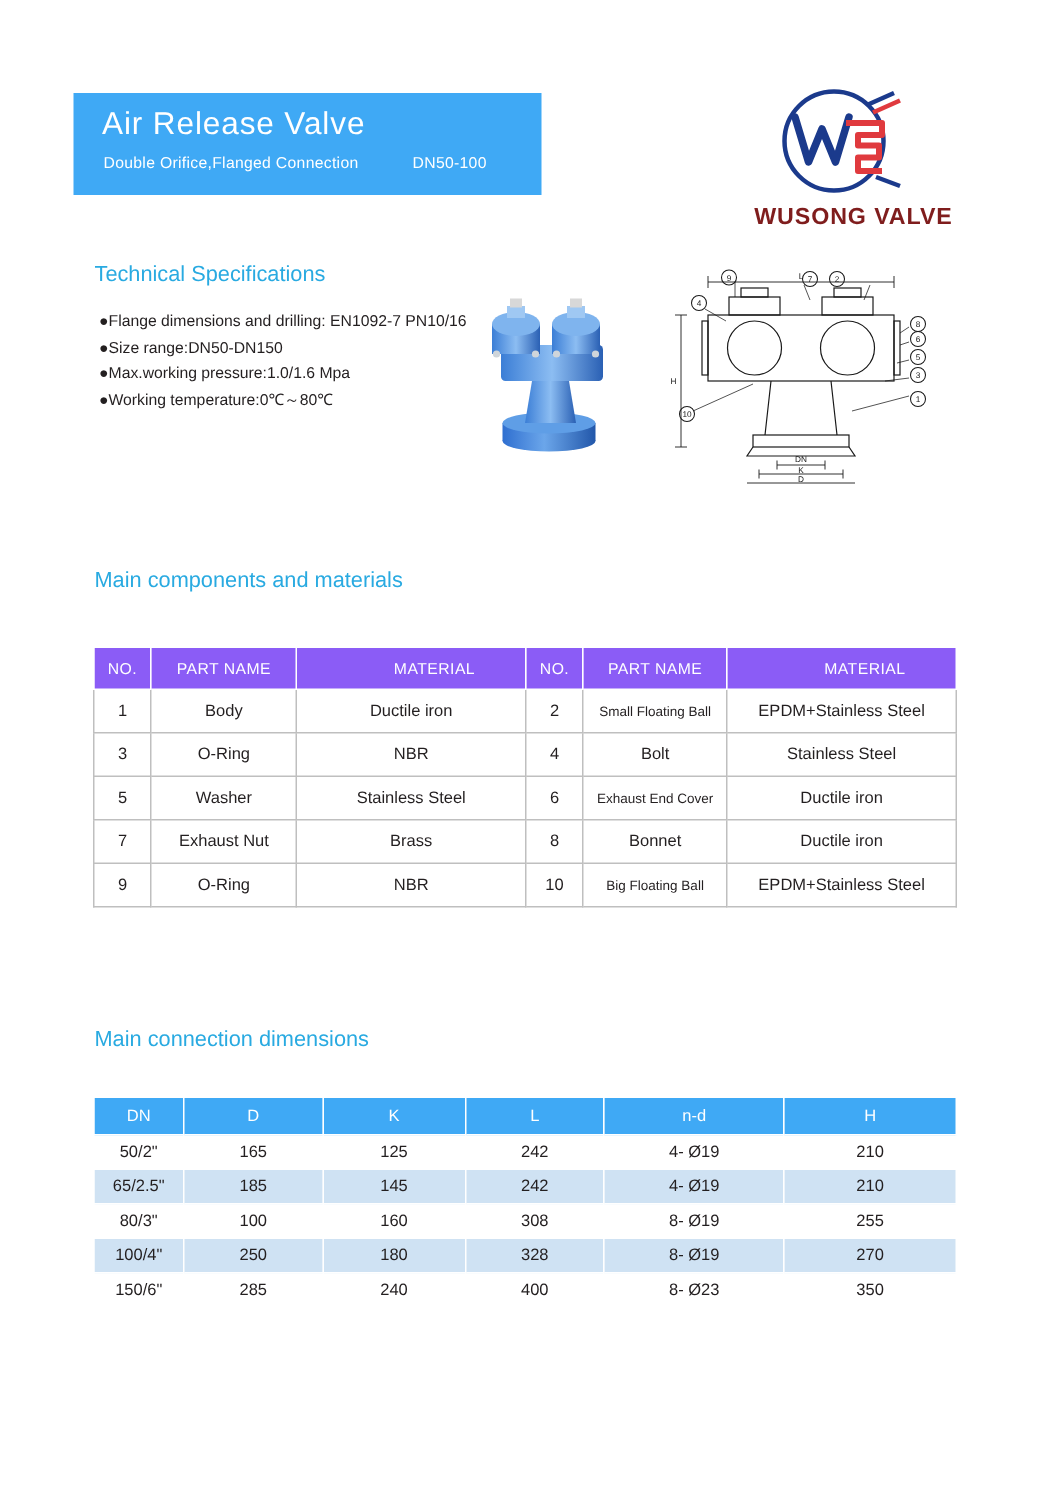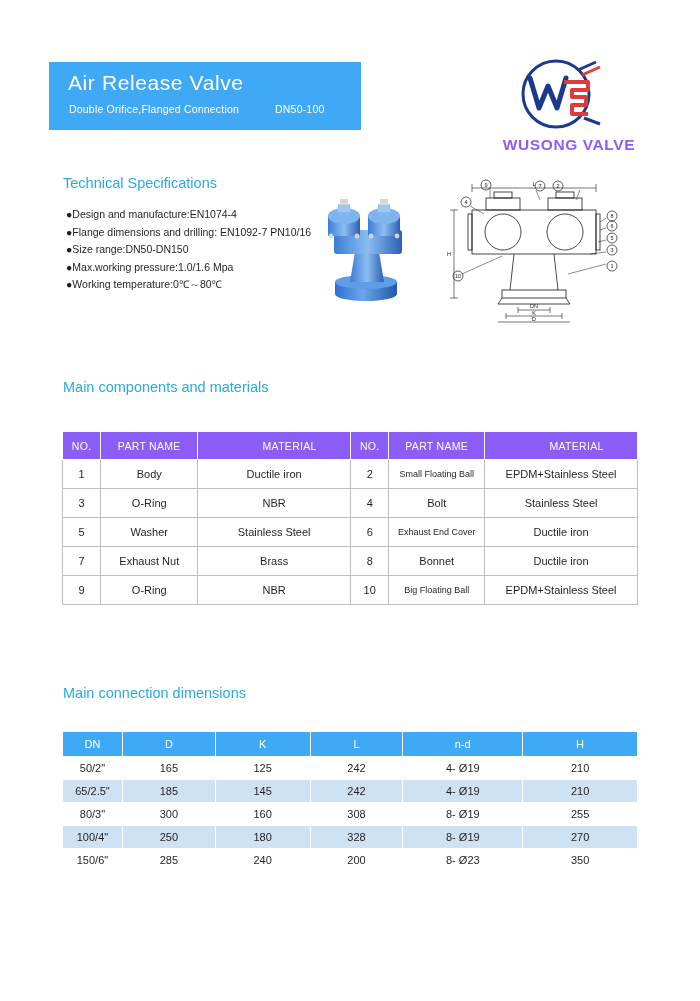--- a/index.html
+++ b/index.html
@@ -68,21 +68,21 @@
     height: 76px;
   }
   .logo-text {
     position: absolute;
     left: 0;
     top: 80px;
     width: 170px;
     text-align: center;
     font-size: 15.5px;
     font-weight: bold;
-    color: #8b5cf6;
+    color: #7f1d1d;
     letter-spacing: 0.6px;
   }
 
   
   .sec-heading {
     position: absolute;
     font-size: 14.5px;
     color: #29aae1;
   }
   #h-specs { left: 63px; top: 175px; }
@@ -207,21 +207,20 @@
       <path d="M70 19 l18 -8" stroke="#e03a3e" stroke-width="3"></path>
       <path d="M72 62 l16 6" stroke="#1b3a8c" stroke-width="3"></path>
     </svg>
     <div class="logo-text">WUSONG VALVE</div>
   </div>
 </div>
 
 <div class="sec-heading" id="h-specs">Technical Specifications</div>
 
 <div class="spec-list">
-  <div>●Design and manufacture:EN1074-4</div>
   <div>●Flange dimensions and drilling: EN1092-7 PN10/16</div>
   <div>●Size range:DN50-DN150</div>
   <div>●Max.working pressure:1.0/1.6 Mpa</div>
   <div>●Working temperature:0℃～80℃</div>
 </div>
 
 <svg class="photo" viewBox="0 0 145 115">
   <defs>
     <linearGradient id="bl" x1="0" y1="0" x2="1" y2="0">
       <stop offset="0%" stop-color="#2f6fd0"></stop>
@@ -416,36 +415,36 @@
     <tr class="even">
       <td>65/2.5"</td>
       <td>185</td>
       <td>145</td>
       <td>242</td>
       <td>4- Ø19</td>
       <td>210</td>
     </tr>
     <tr class="odd">
       <td>80/3"</td>
-      <td>300</td>
+      <td>100</td>
       <td>160</td>
       <td>308</td>
       <td>8- Ø19</td>
       <td>255</td>
     </tr>
     <tr class="even">
       <td>100/4"</td>
       <td>250</td>
       <td>180</td>
       <td>328</td>
       <td>8- Ø19</td>
       <td>270</td>
     </tr>
     <tr class="odd">
       <td>150/6"</td>
       <td>285</td>
       <td>240</td>
-      <td>200</td>
+      <td>400</td>
       <td>8- Ø23</td>
       <td>350</td>
     </tr>
   </tbody>
 </table>
 
 </body></html>

